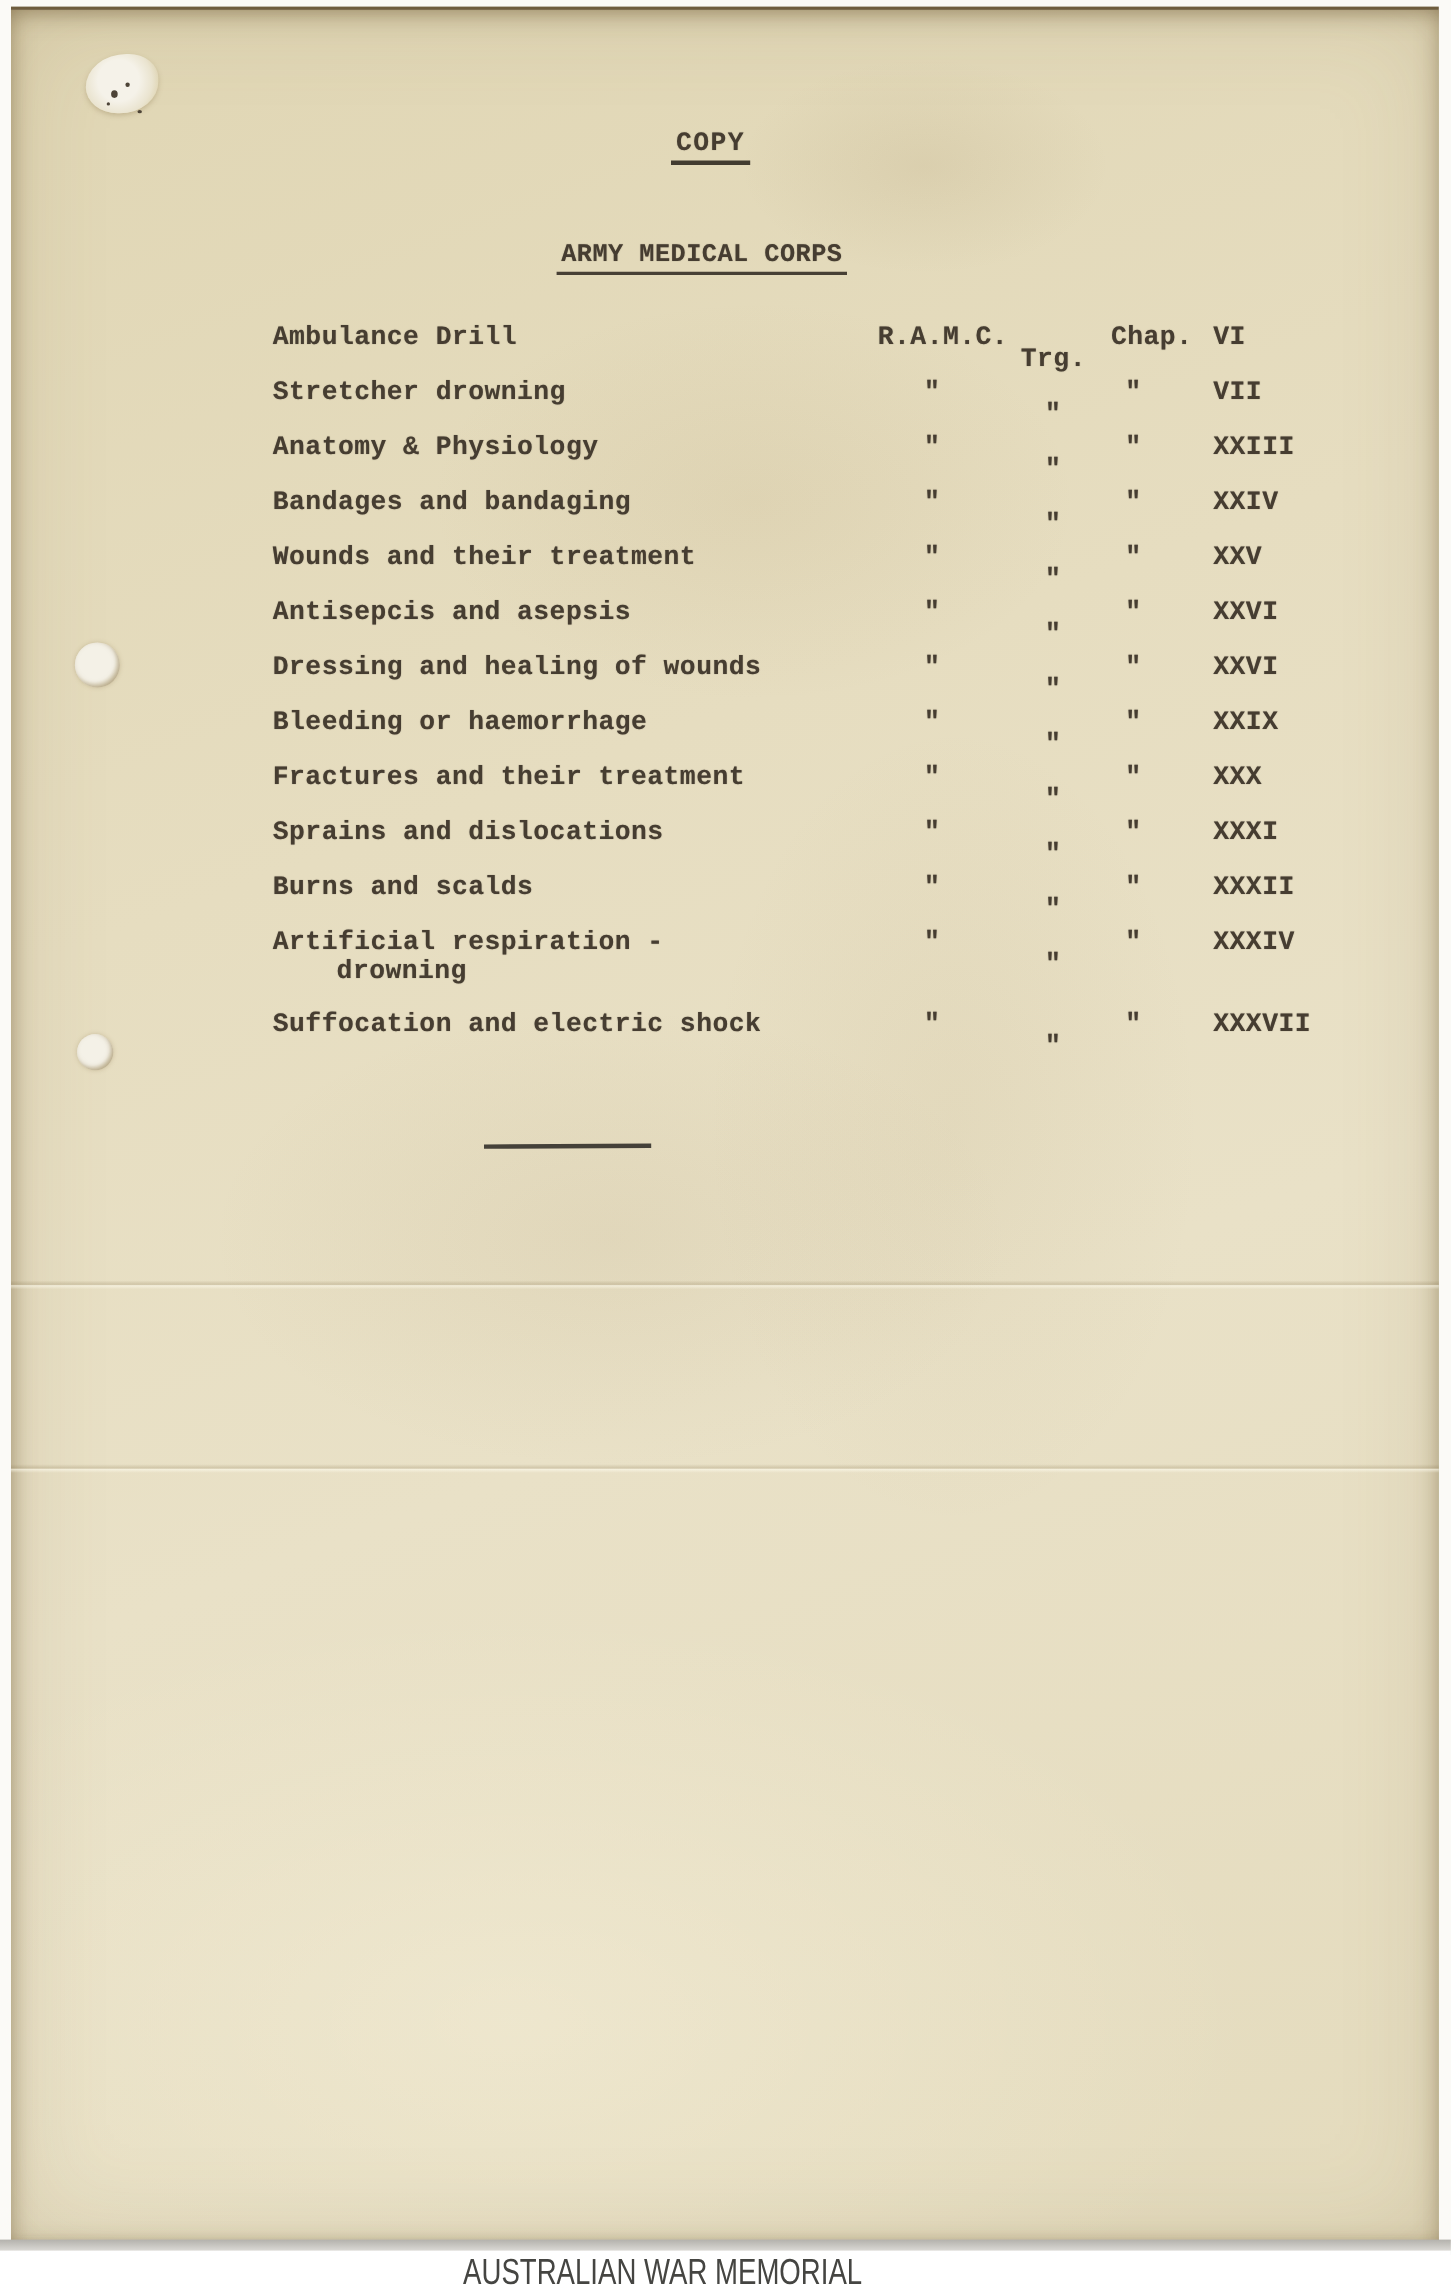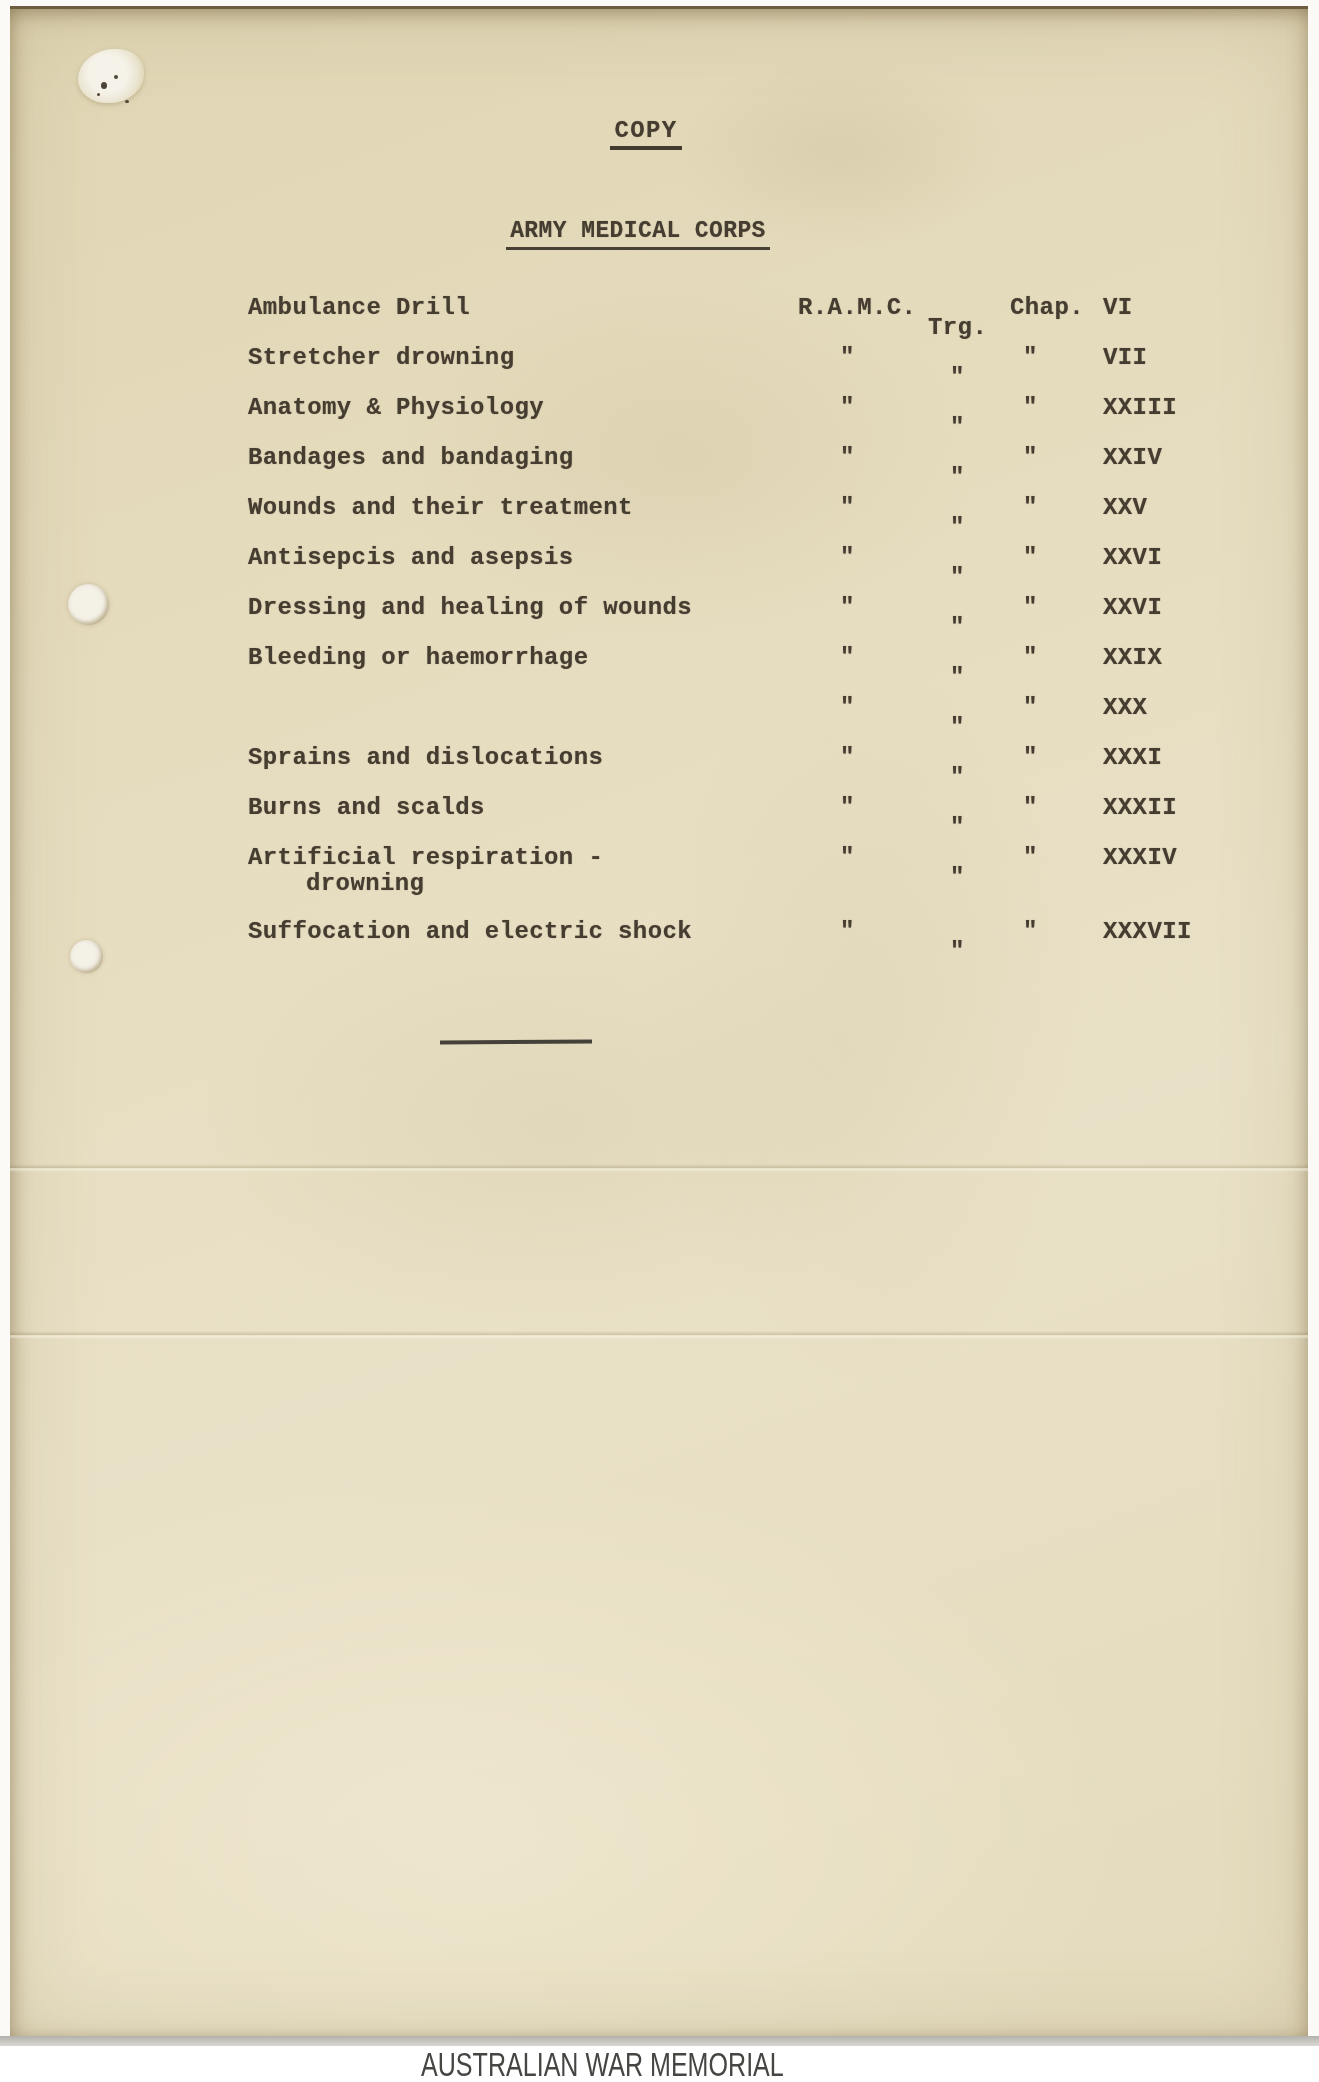--- a/index.html
+++ b/index.html
@@ -154,20 +154,21 @@
     <span class="cell chap">XXVI</span>
   </div>
         <div class="row ditto">
     <span class="cell topic"><span class="t1">Bleeding or haemorrhage</span><span class="suffix"></span><span class="t2"></span></span>
     <span class="cell ccell i0">"</span>
     <span class="cell ccell i1">"</span>
     <span class="cell ccell i2">"</span>
     <span class="cell chap">XXIX</span>
   </div>
         <div class="row ditto">
+    <span class="cell topic"><span class="t1">Fractures and their treatment</span><span class="suffix"></span><span class="t2"></span></span>
     <span class="cell ccell i0">"</span>
     <span class="cell ccell i1">"</span>
     <span class="cell ccell i2">"</span>
     <span class="cell chap">XXX</span>
   </div>
         <div class="row ditto">
     <span class="cell topic"><span class="t1">Sprains and dislocations</span><span class="suffix"></span><span class="t2"></span></span>
     <span class="cell ccell i0">"</span>
     <span class="cell ccell i1">"</span>
     <span class="cell ccell i2">"</span>

